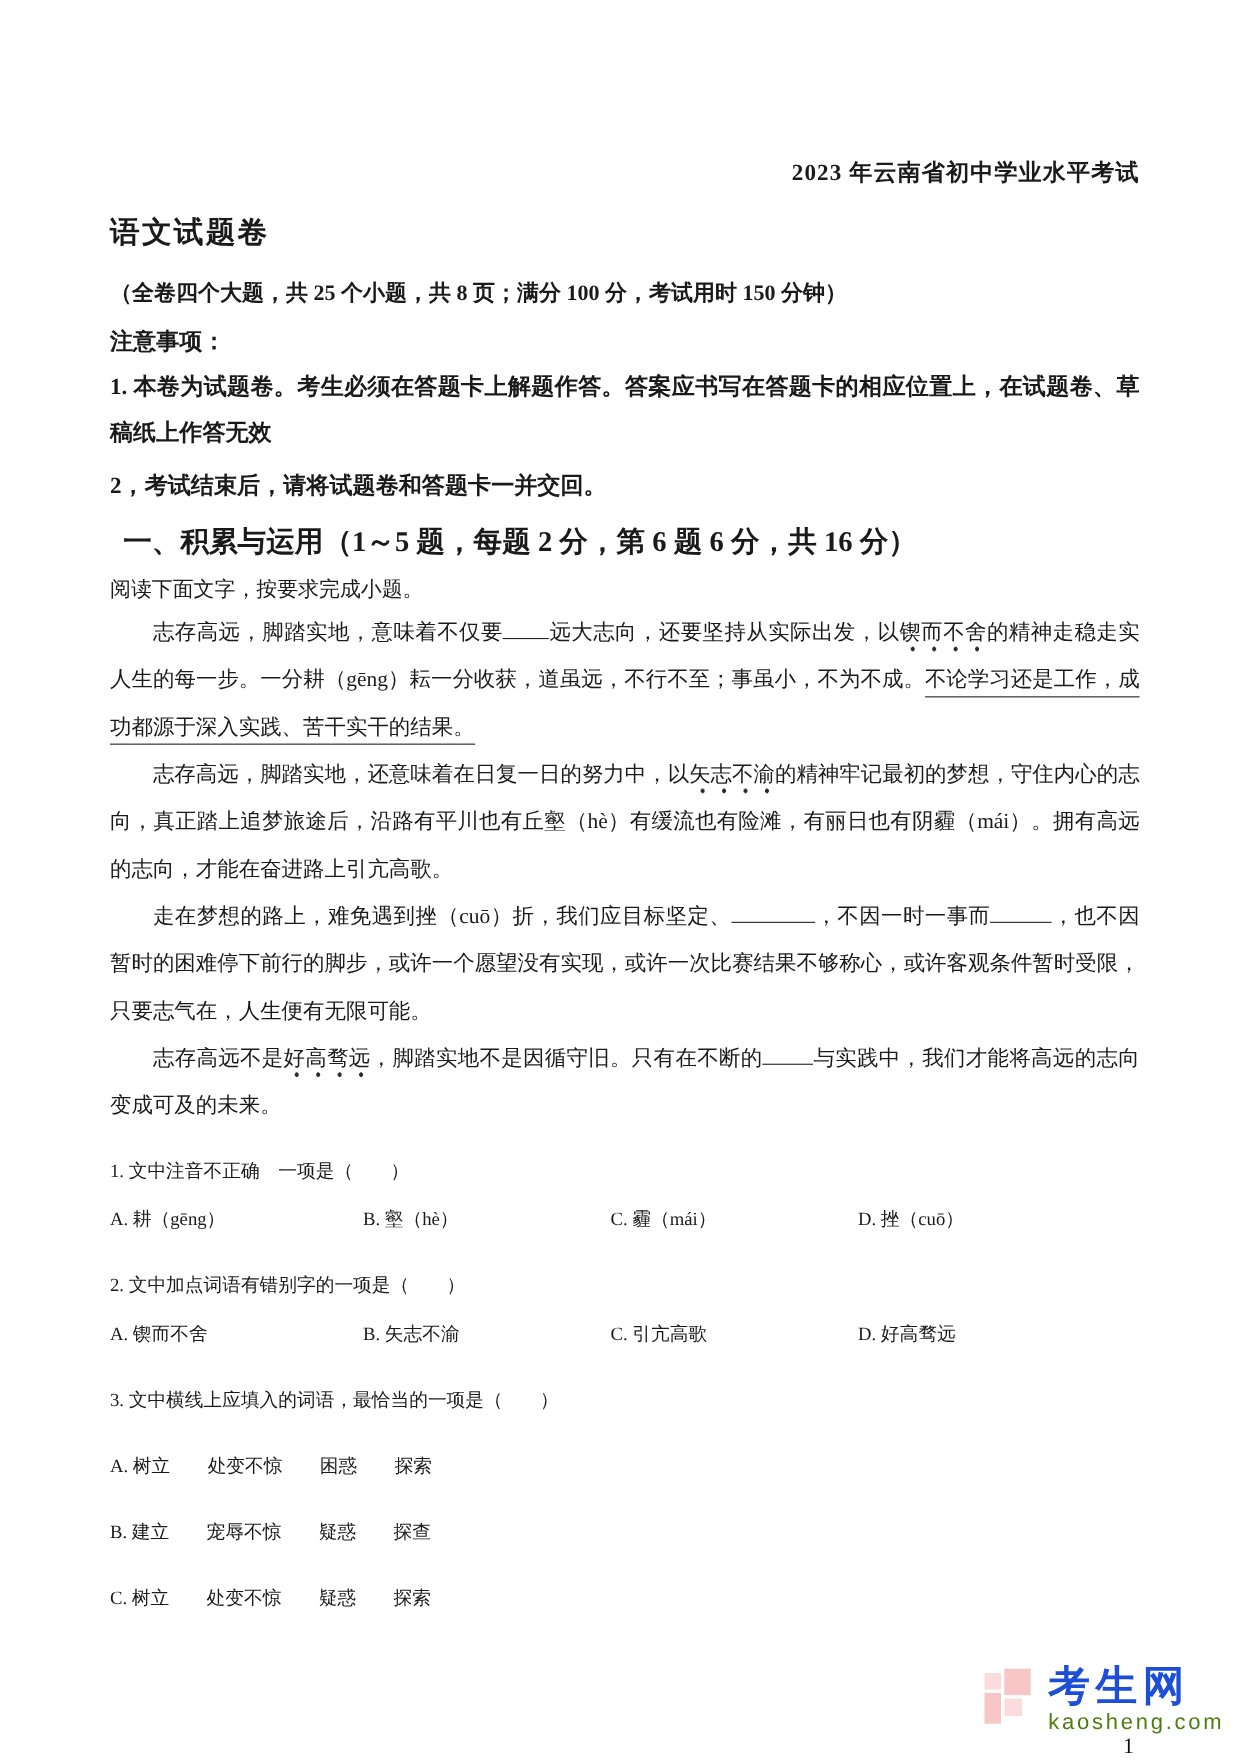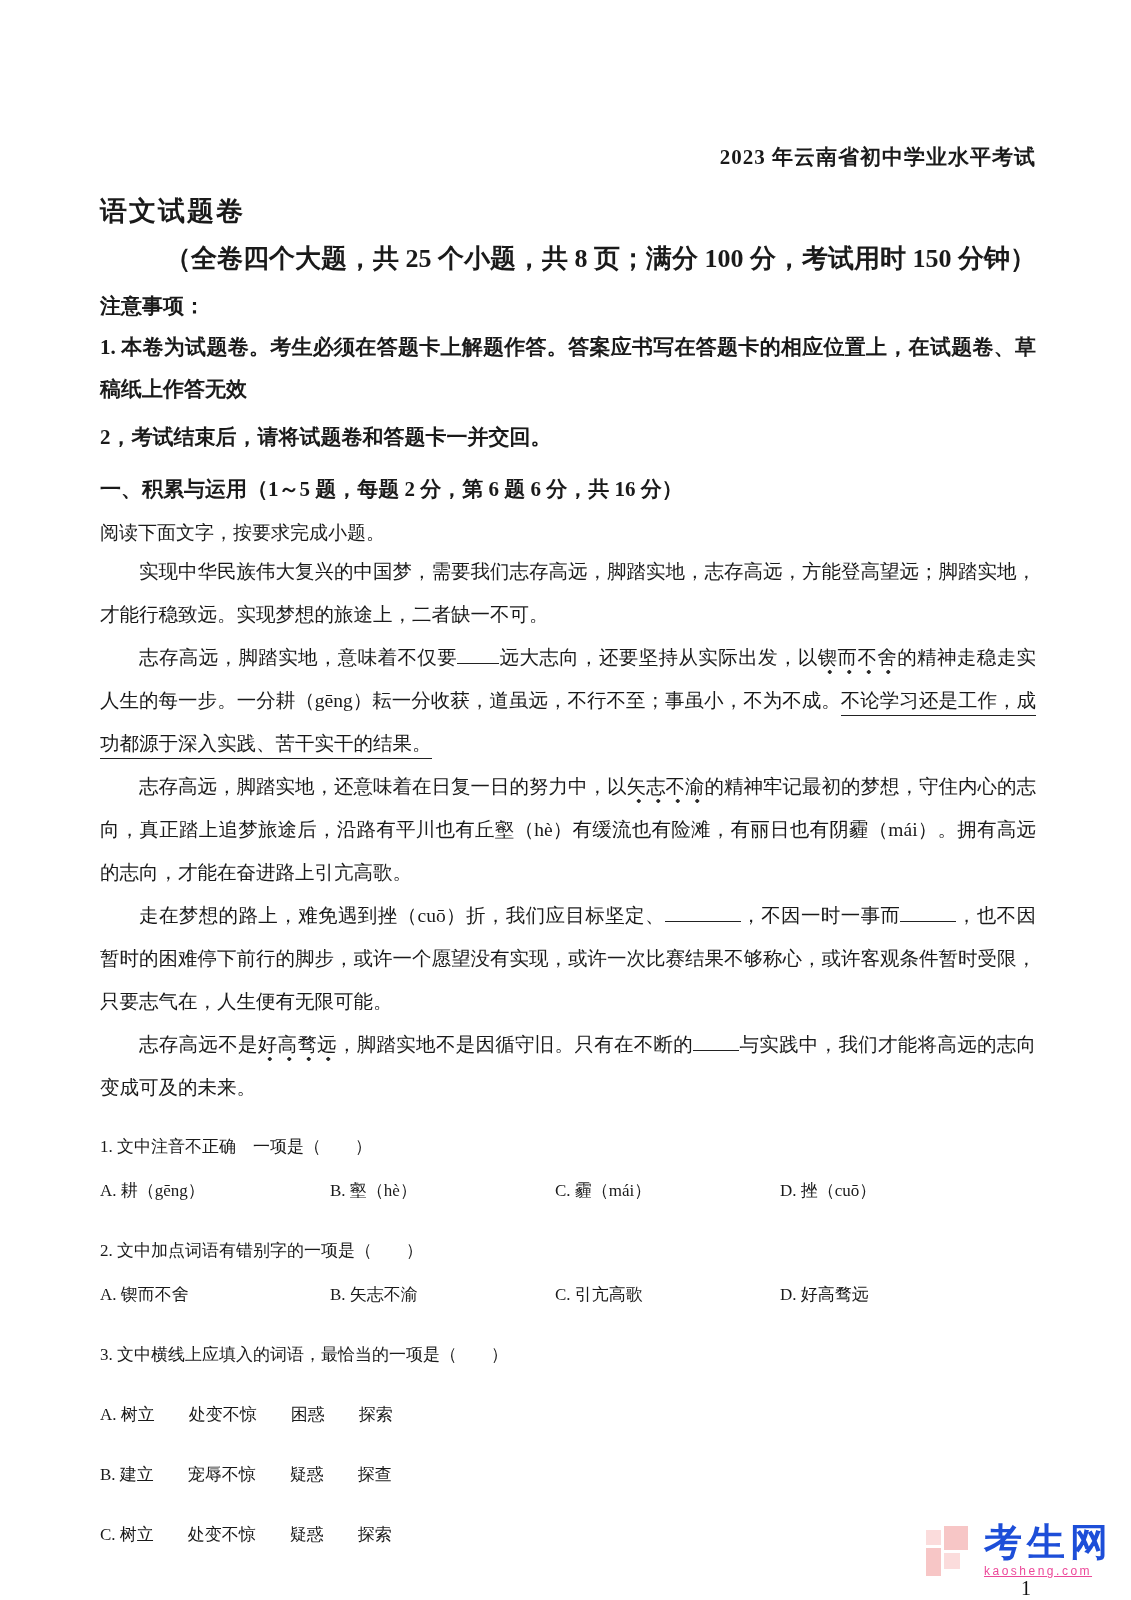--- a/index.html
+++ b/index.html
@@ -20,38 +20,39 @@
     font-size:21px;font-weight:bold;
     margin:0;
     letter-spacing:1px;
   }
   .doc-subtitle{
     font-size:27px;font-weight:bold;
     margin:22px 0 0 0;
     letter-spacing:2px;
   }
   .doc-meta{
-    text-align:right;
-    font-size:26px;font-weight:bold;
-    margin-top:12px;
+    text-align:left;
+    font-size:20px;font-weight:bold;
+    margin-top:24px;
   }
   .notice-heading{
     font-size:21px;font-weight:bold;
     margin-top:16px;
   }
   .notice-item{
     font-size:21px;font-weight:bold;
     line-height:42px;
     text-align:justify;
     margin-top:6px;
   }
   .section-heading{
-    font-size:21px;font-weight:bold;
+    font-size:26px;font-weight:bold;
     margin-top:10px;
     line-height:42px;
+    margin-left:12px;
   }
   .intro-line{
     font-size:19px;
     margin-top:6px;
     line-height:34px;
   }
   .passage p{
     font-size:19.5px;
     line-height:43px;
     text-align:justify;
@@ -109,26 +110,25 @@
   .wm-b3{position:absolute;left:0;top:22px;width:15px;height:28px;background:#f7c6c6;}
   .wm-b4{position:absolute;left:18px;top:27px;width:16px;height:16px;background:#fbdcdc;}
   .wm-text{display:flex;flex-direction:column;}
   .wm-name{
     font-size:38px;font-weight:bold;
     color:#1d4ed8;
     letter-spacing:5px;
     line-height:36px;
   }
   .wm-url{
-    font-size:12px;
-    color:#ec4899;
+    font-size:20px;
+    color:#4d7c0f;
     letter-spacing:2.5px;
     margin-top:4px;
     font-family:"Liberation Sans","DejaVu Sans",sans-serif;
-    text-decoration:underline;
   }
   .page-number{
     position:absolute;
     right:100px;bottom:0px;
     font-size:20px;
     color:#111;
   }
 </style>
 </head>
 <body>
@@ -141,21 +141,20 @@
     <div class="doc-meta">（全卷四个大题，共 25 个小题，共 8 页；满分 100 分，考试用时 150 分钟）</div>
 
     <div class="notice-heading">注意事项：</div>
     <div class="notice-item">1. 本卷为试题卷。考生必须在答题卡上解题作答。答案应书写在答题卡的相应位置上，在试题卷、草稿纸上作答无效</div>
     <div class="notice-item">2，考试结束后，请将试题卷和答题卡一并交回。</div>
 
     <div class="section-heading">一、积累与运用（1～5 题，每题 2 分，第 6 题 6 分，共 16 分）</div>
     <div class="intro-line">阅读下面文字，按要求完成小题。</div>
 
     <div class="passage">
-      <p>实现中华民族伟大复兴的中国梦，需要我们志存高远，脚踏实地，志存高远，方能登高望远；脚踏实地，才能行稳致远。实现梦想的旅途上，二者缺一不可。</p>
 
       <p><span>志存高远，脚踏实地，意味着不仅要</span><span class="blank w40"></span><span>远大志向，还要坚持从实际出发，以</span><span class="dotted">锲而不舍</span><span>的精神走稳走实人生的每一步。一分耕（gēng）耘一分收获，道虽远，不行不至；事虽小，不为不成。</span><span class="underlined">不论学习还是工作，成功都源于深入实践、苦干实干的结果。</span></p>
 
       <p><span>志存高远，脚踏实地，还意味着在日复一日的努力中，以</span><span class="dotted">矢志不渝</span><span>的精神牢记最初的梦想，守住内心的志向，真正踏上追梦旅途后，沿路有平川也有丘壑（hè）有缓流也有险滩，有丽日也有阴霾（mái）。拥有高远的志向，才能在奋进路上引亢高歌。</span></p>
 
       <p><span>走在梦想的路上，难免遇到挫（cuō）折，我们应目标坚定、</span><span class="blank w75"></span><span>，不因一时一事而</span><span class="blank w55"></span><span>，也不因暂时的困难停下前行的脚步，或许一个愿望没有实现，或许一次比赛结果不够称心，或许客观条件暂时受限，只要志气在，人生便有无限可能。</span></p>
 
       <p><span>志存高远不是</span><span class="dotted">好高骛远</span><span>，脚踏实地不是因循守旧。只有在不断的</span><span class="blank w48"></span><span>与实践中，我们才能将高远的志向变成可及的未来。</span></p>
     </div>
 

